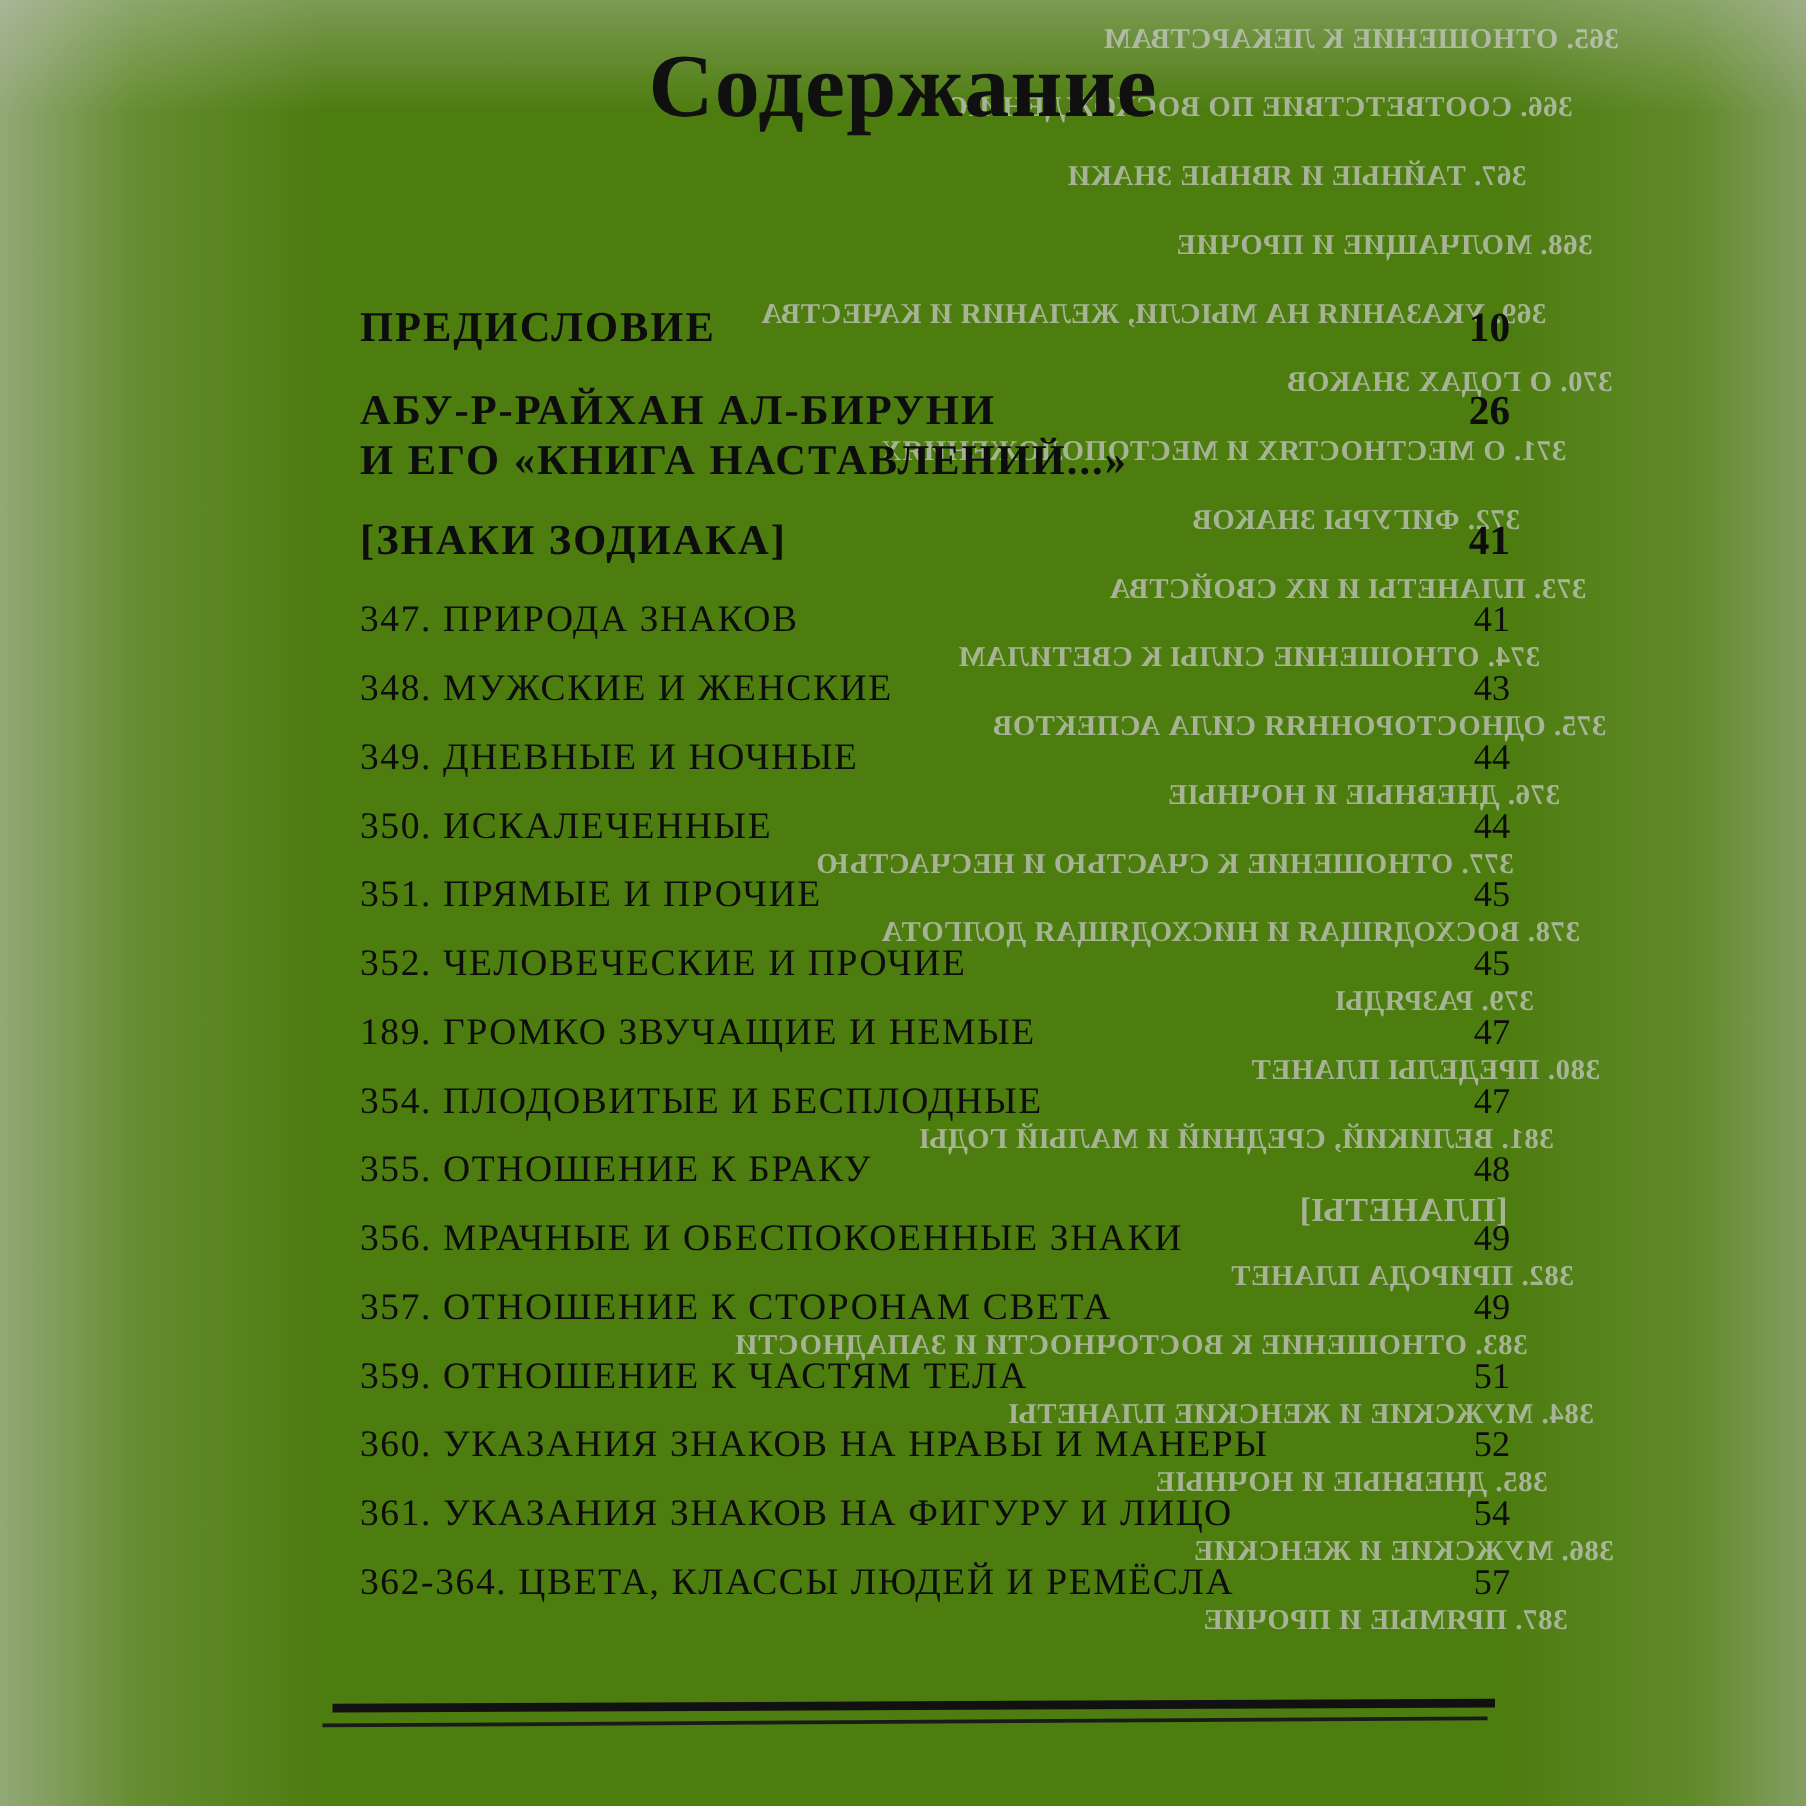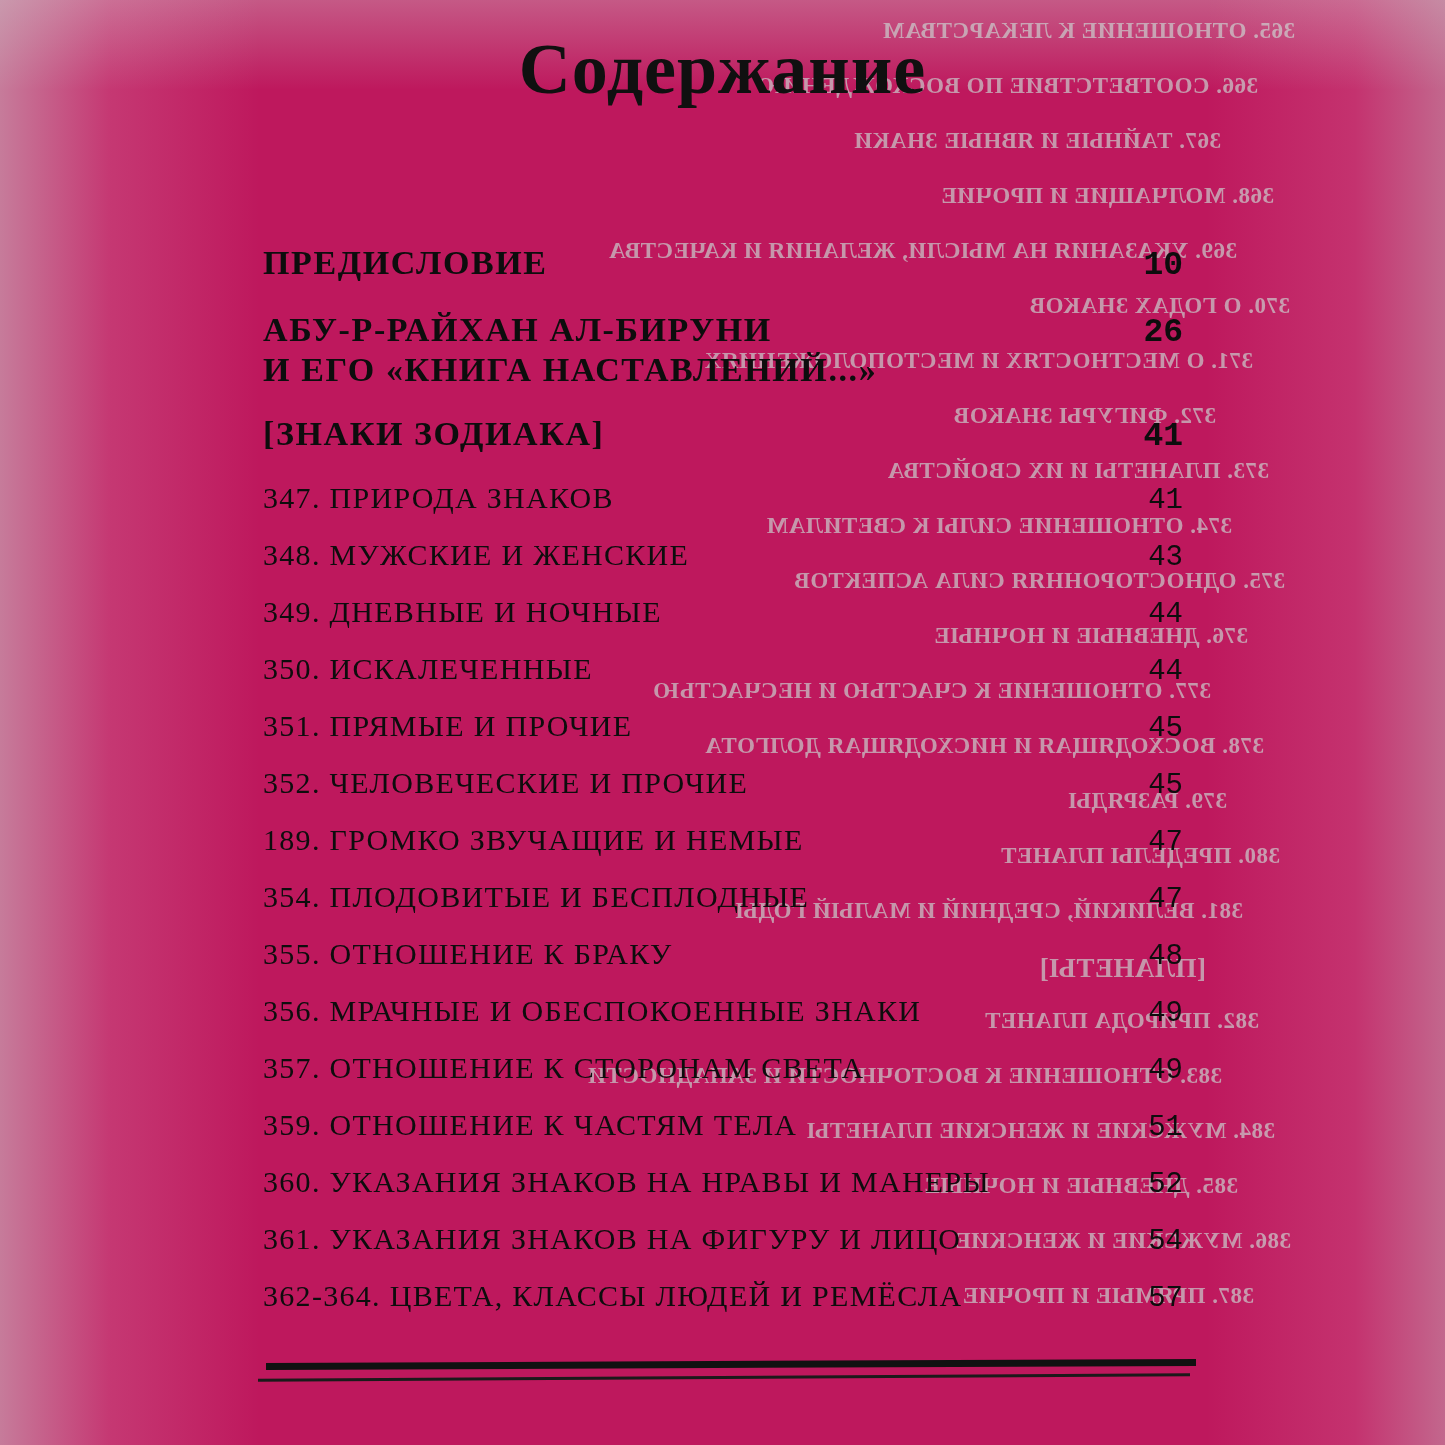--- a/index.html
+++ b/index.html
@@ -4,21 +4,21 @@
 <style>
   html, body {
     margin: 0;
     padding: 0;
     background: #ffffff;
   }
   .page {
     position: relative;
     width: 1445px;
     height: 1445px;
-    background: #be185d;
+    background: #4d7c0f;
     overflow: hidden;
     font-family: "Liberation Serif", serif;
   }
 
   
   .page-shade {
     position: absolute;
     inset: 0;
     background:
       linear-gradient(to right, rgba(205,205,205,0.55) 0px, rgba(238,238,238,0.15) 110px, rgba(255,255,255,0) 260px),
@@ -60,36 +60,36 @@
     text-align: center;
     font-size: 72px;
     font-weight: bold;
     color: #101010;
     letter-spacing: 1px;
     font-family: "Liberation Serif", serif;
   }
 
   .toc {
     position: absolute;
-    left: 263px;
+    left: 288px;
     top: 243px;
     width: 920px;
   }
 
   .entry {
     display: flex;
     align-items: baseline;
     justify-content: space-between;
     color: #0d0d0d;
   }
   .entry .label {
     font-family: "Liberation Serif", serif;
   }
   .entry .pg {
-    font-family: Liberation Mono, monospace;
+    font-family: Liberation Serif, serif;
     text-align: center;
     flex: 0 0 auto;
     margin-left: 26px;
   }
 
   
   .entry.major {
     font-weight: bold;
     font-size: 34px;
     letter-spacing: 1.6px;

